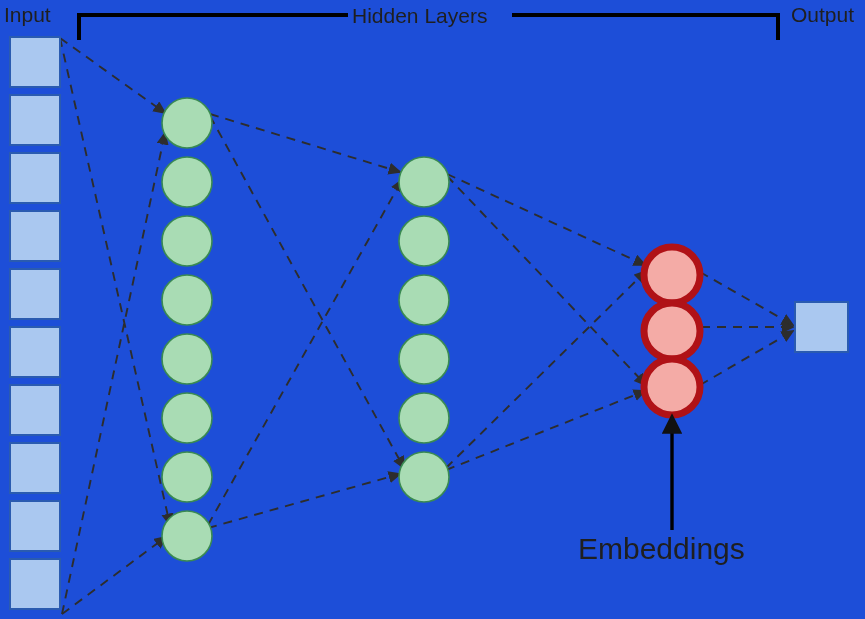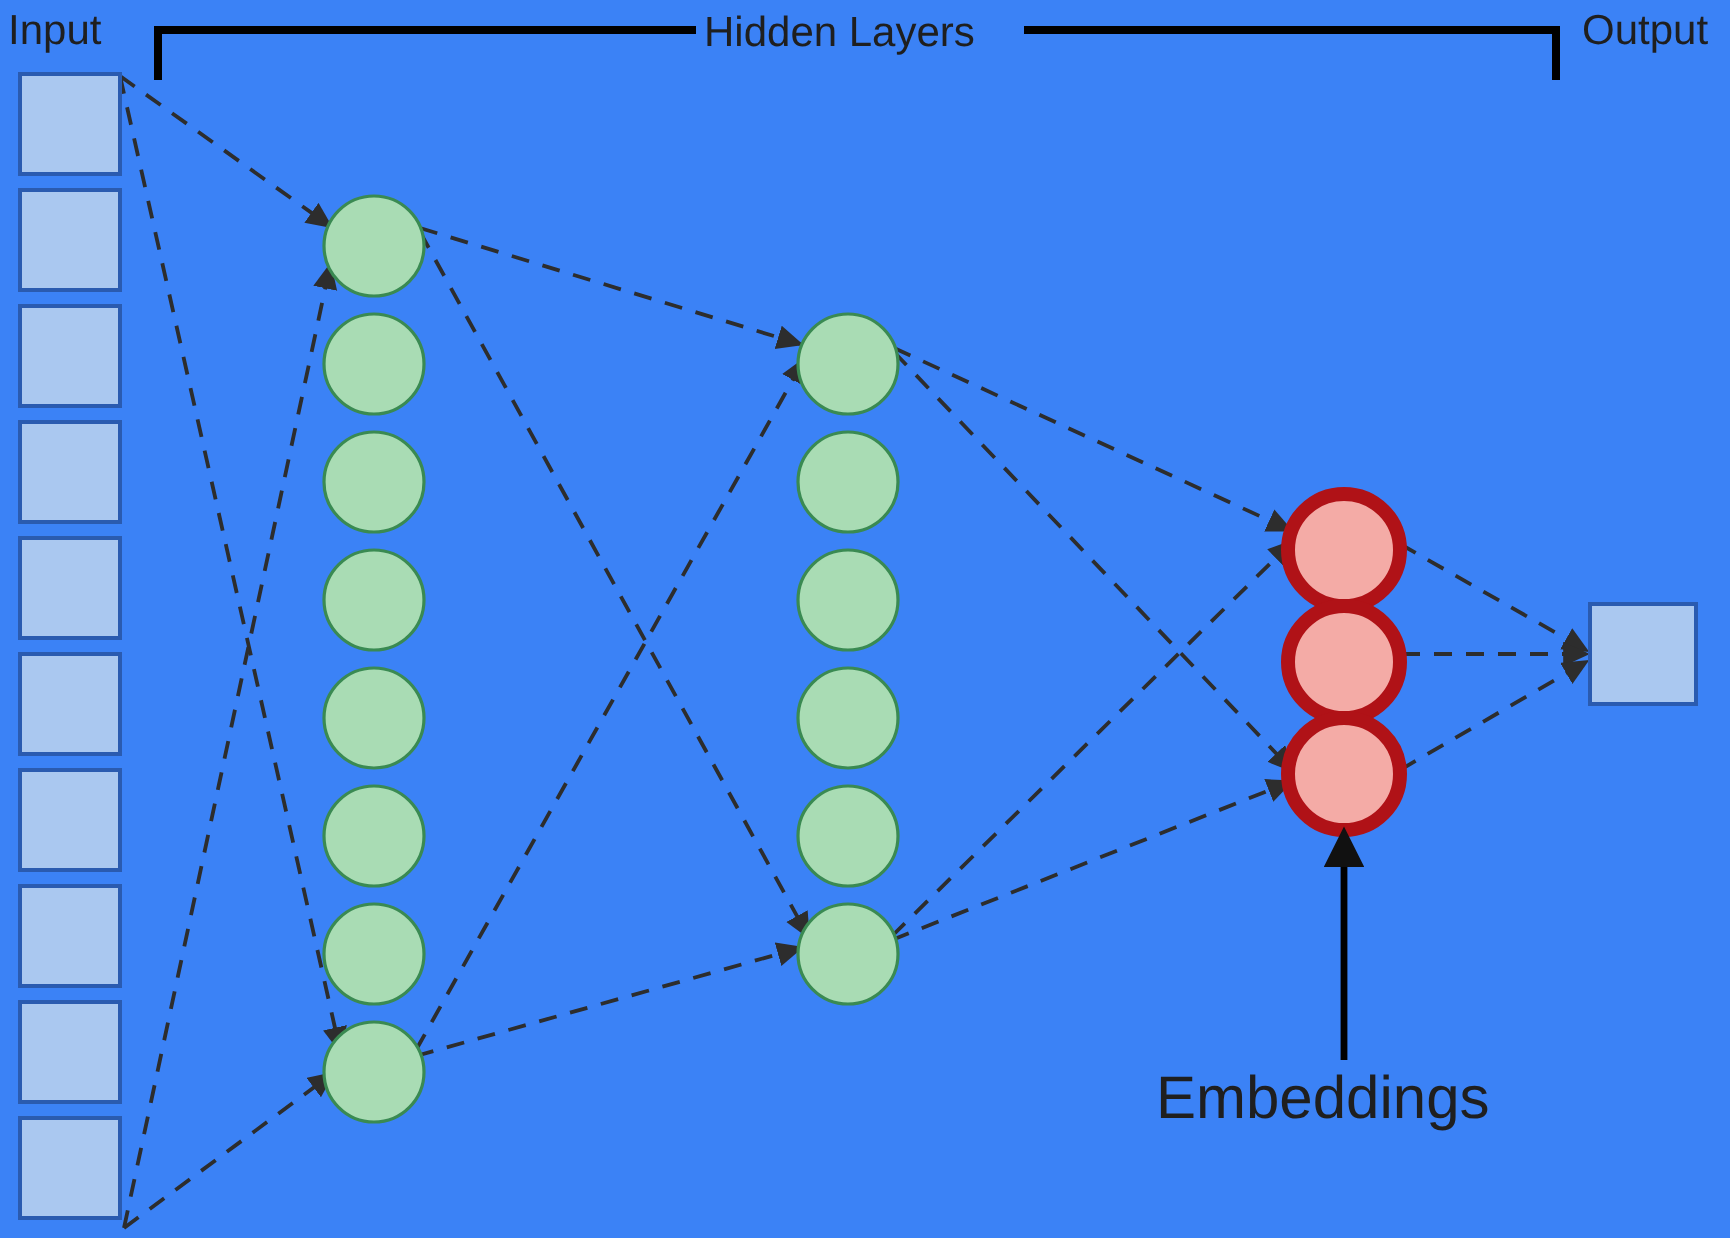--- a/index.html
+++ b/index.html
@@ -7,21 +7,21 @@
     padding: 0;
     background: #ffffff;
   }
   body {
     font-family: "Liberation Sans", sans-serif;
   }
   #canvas {
     position: relative;
     width: 865px;
     height: 619px;
-    background: #3b82f6;
+    background: #1d4ed8;
     overflow: hidden;
   }
   #diagram-svg {
     position: absolute;
     left: 0;
     top: 0;
     width: 865px;
     height: 619px;
   }
   .label-text {

